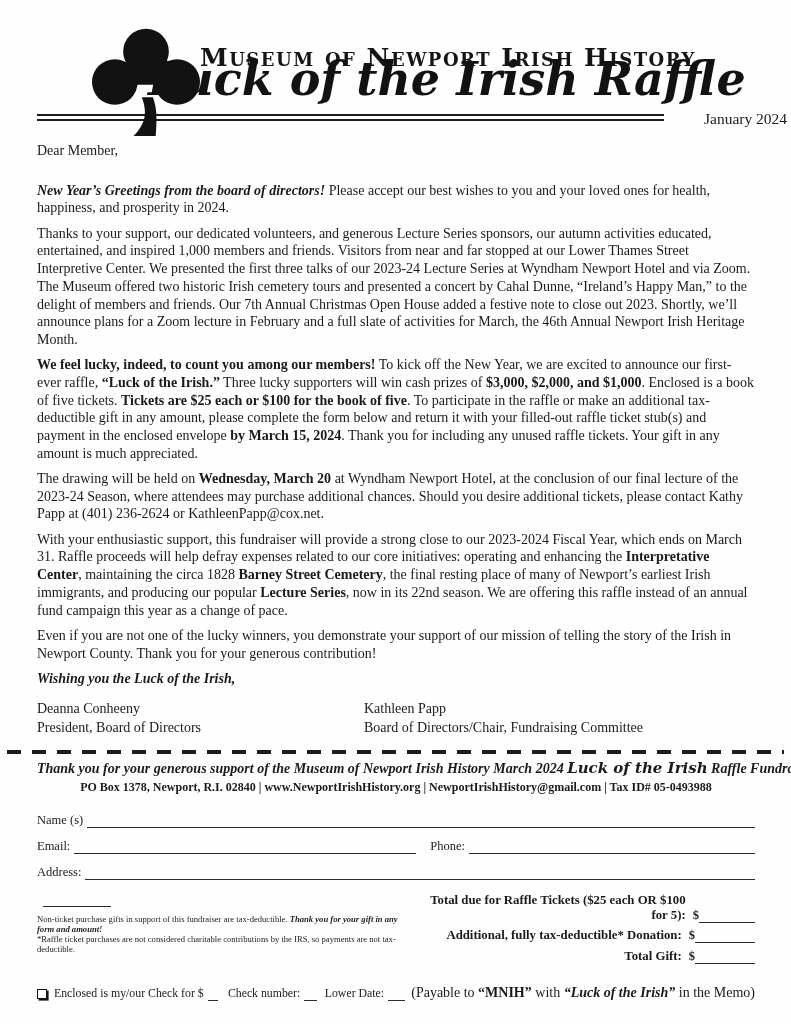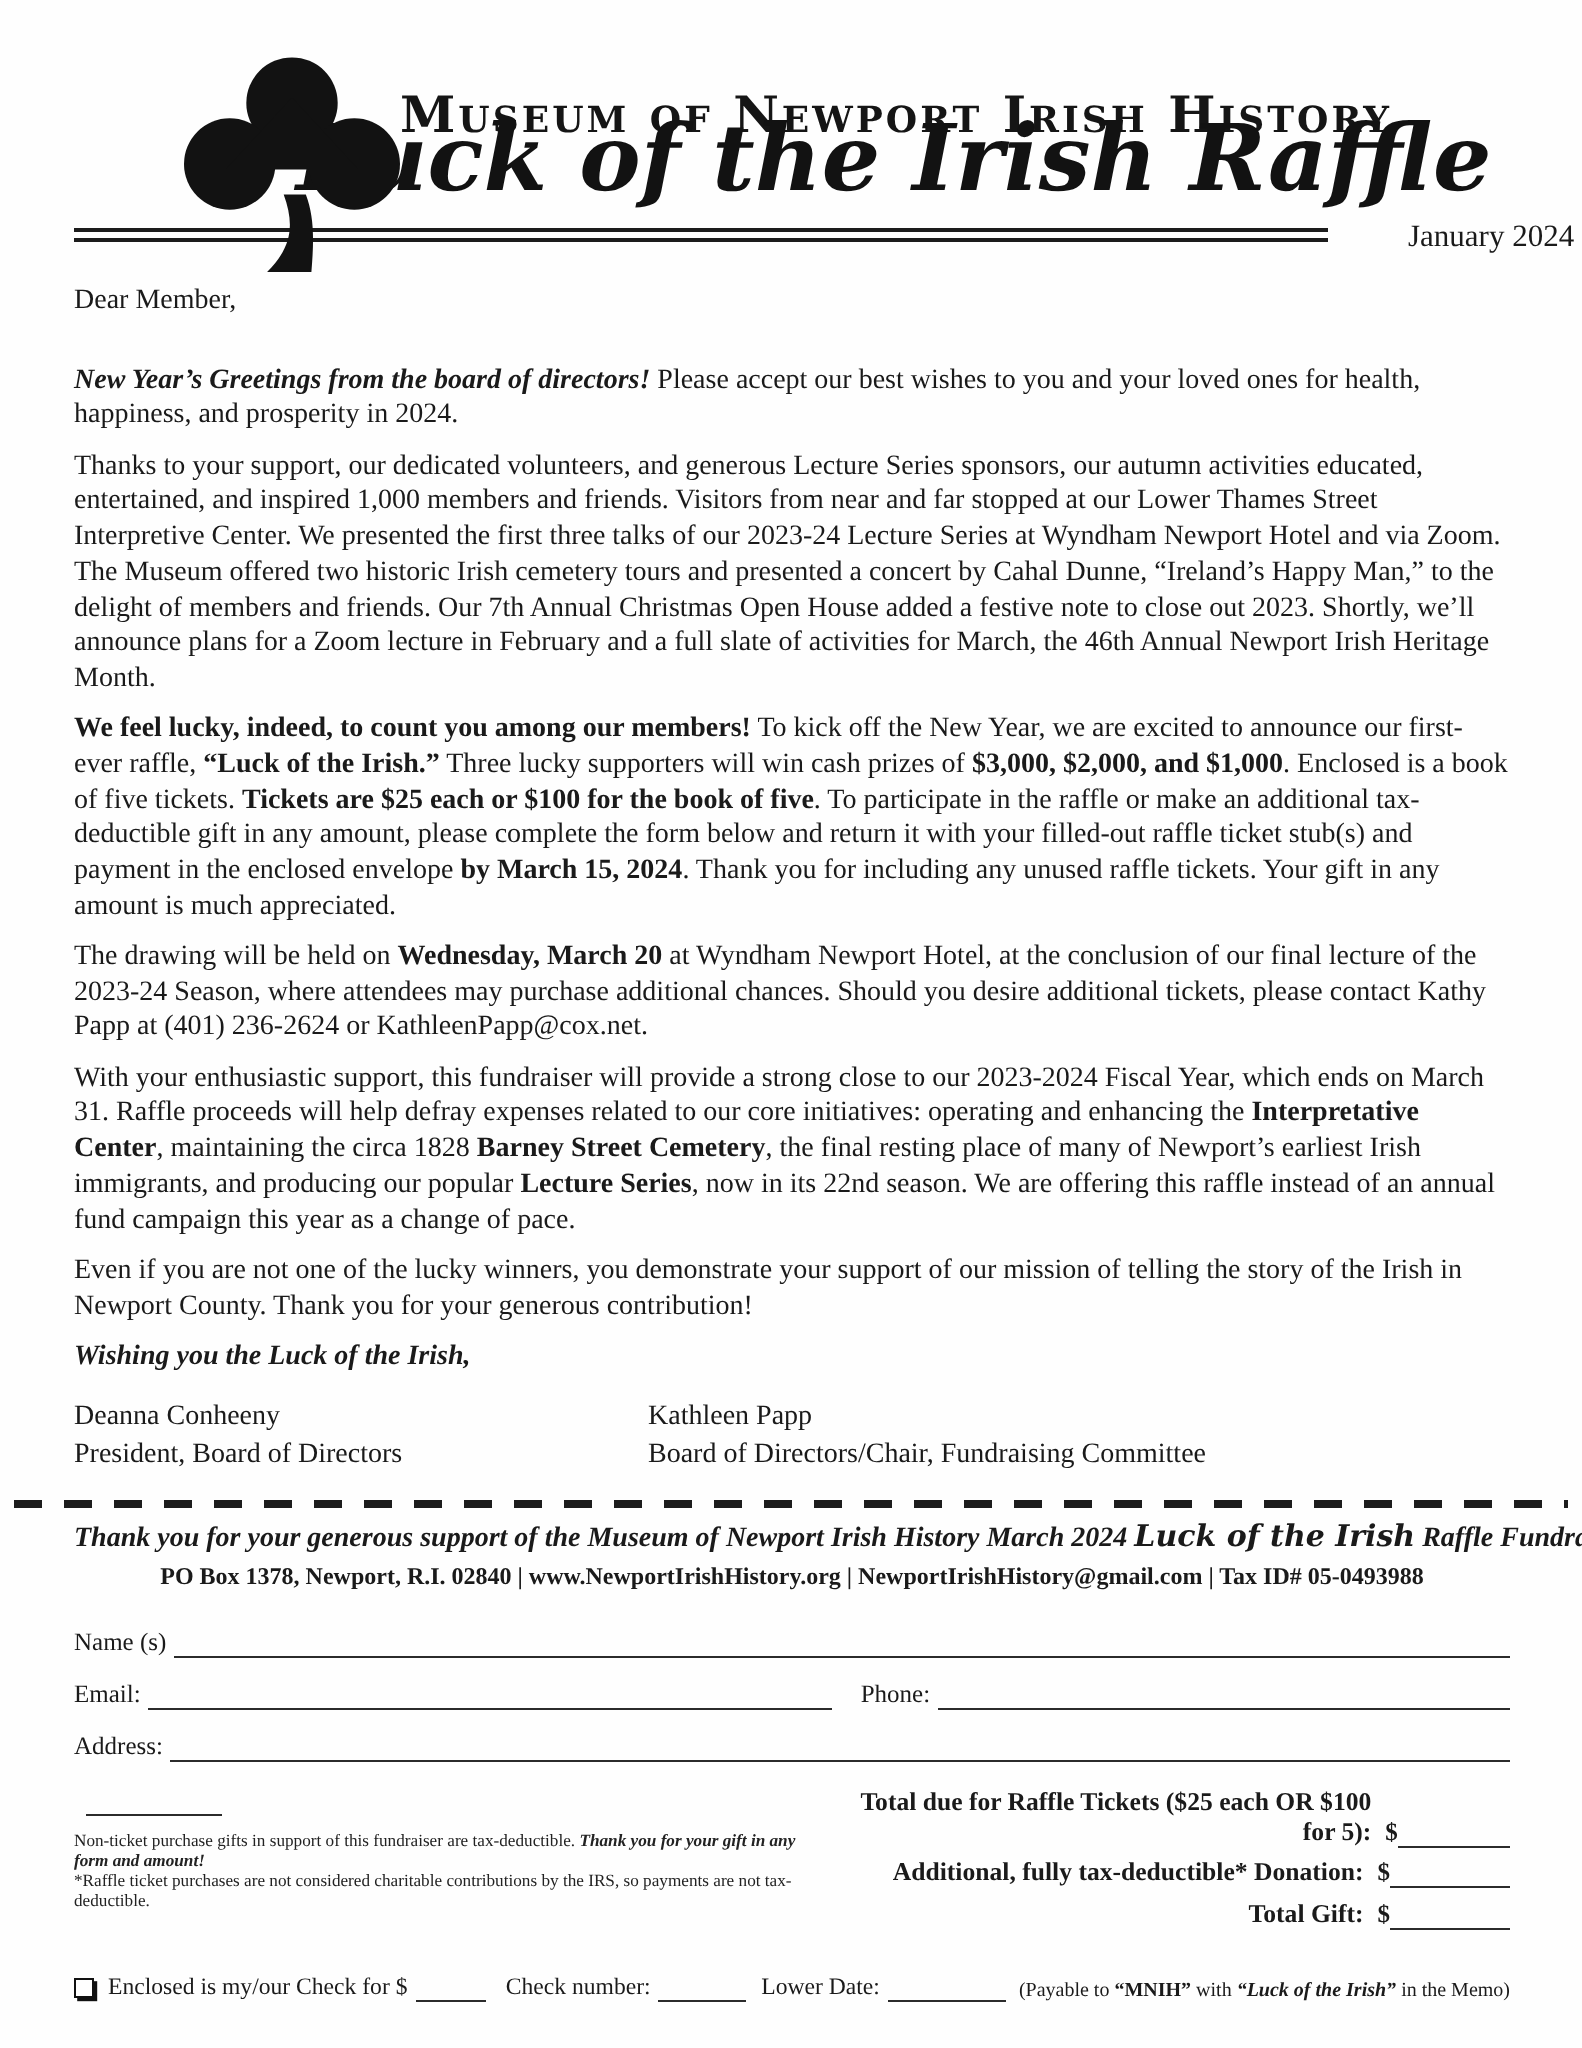--- a/index.html
+++ b/index.html
@@ -27,21 +27,21 @@
     border-top:2px solid #1c1c1c; border-bottom:2px solid #1c1c1c; z-index:1;
   }
   .hdr-date{position:absolute; left:704px; top:110px; font-size:15.5px;}
   
   .letter{margin:2px 36px 0 37px;}
   .letter p{font-size:14px; line-height:17.7px; margin:0 0 7.6px 0;}
   .letter p.salutation{margin-bottom:22px;}
   .b{font-weight:bold;}
   .bi{font-weight:bold; font-style:italic;}
   .script{font-family:"DejaVu Serif", serif; font-style:italic; font-weight:700;}
-  .sig-row{display:flex; margin-top:11px; font-size:14px; line-height:19px;}
+  .sig-row{display:flex; margin-top:11px; font-size:14px; line-height:19px;gap:40px;}
   .sig-left{width:287px;}
   
   .cutline{
     height:4px; margin:13px 7px 4px 7px;
     background:repeating-linear-gradient(90deg,#1c1c1c 0 14px,transparent 14px 25px);
   }
   
   .form{margin:0 36px 0 37px; font-size:12.5px;}
   .thanks{ text-align:center; font-size:14px; margin-top:5px; white-space:nowrap;}
   .thanks .script{font-size:15px;}
@@ -66,21 +66,21 @@
   .trow .cur{font-weight:bold; margin-left:7px;}
   .w-amt{width:60px;}
   .chk{
     display:inline-block; width:8px; height:8px; border:1.2px solid #111;
     box-shadow:1.6px 1.6px 0 #111; margin:0 7px 2px 0; flex:0 0 auto; background:#fff;
   }
   .row-check{margin-top:16px; font-size:11.8px;}
   .w-chkamt{width:52px; margin-right:10px;}
   .w-chknum{width:64px; margin-right:8px;}
   .w-chkdate{width:88px; margin-right:6px;}
-  .payable{font-size:10px; margin-left:auto;}
+  .payable{font-size:14px; margin-left:auto;}
   .row-cc{margin-top:27px; font-size:12px;}
   .w-ccamt{width:52px; margin-right:14px;}
   .card-opt{margin-left:30px;}
   .cc-note{margin-left:auto; margin-right:72px;}
 </style>
 </head>
 <body>
 
 <div class="page">
 

